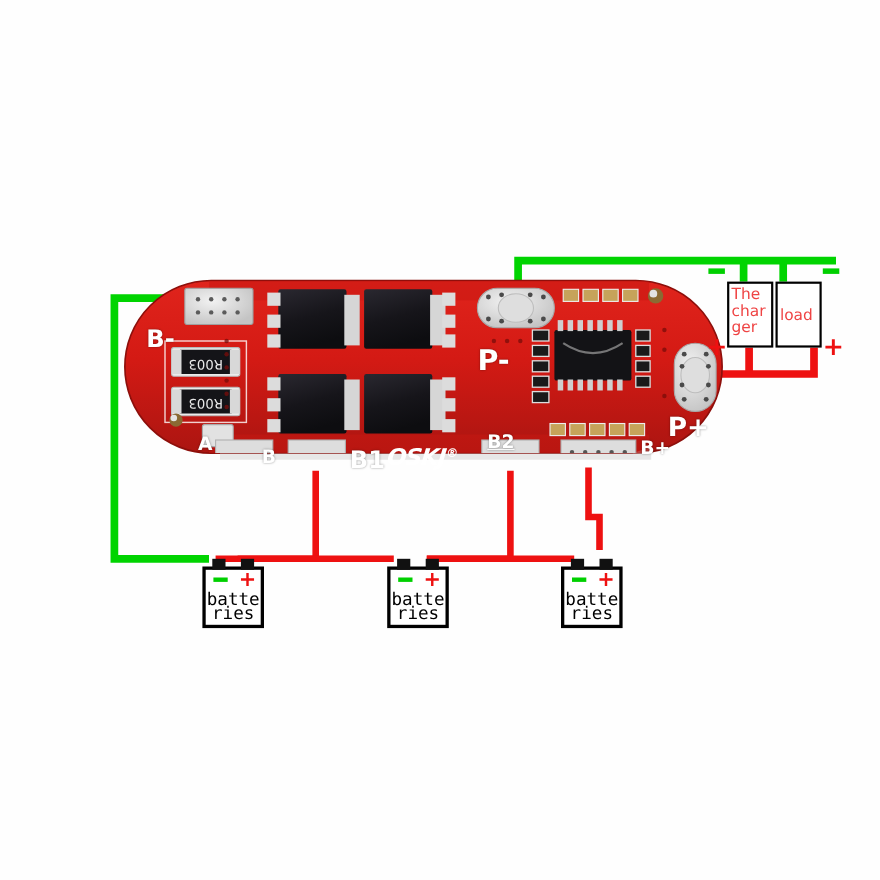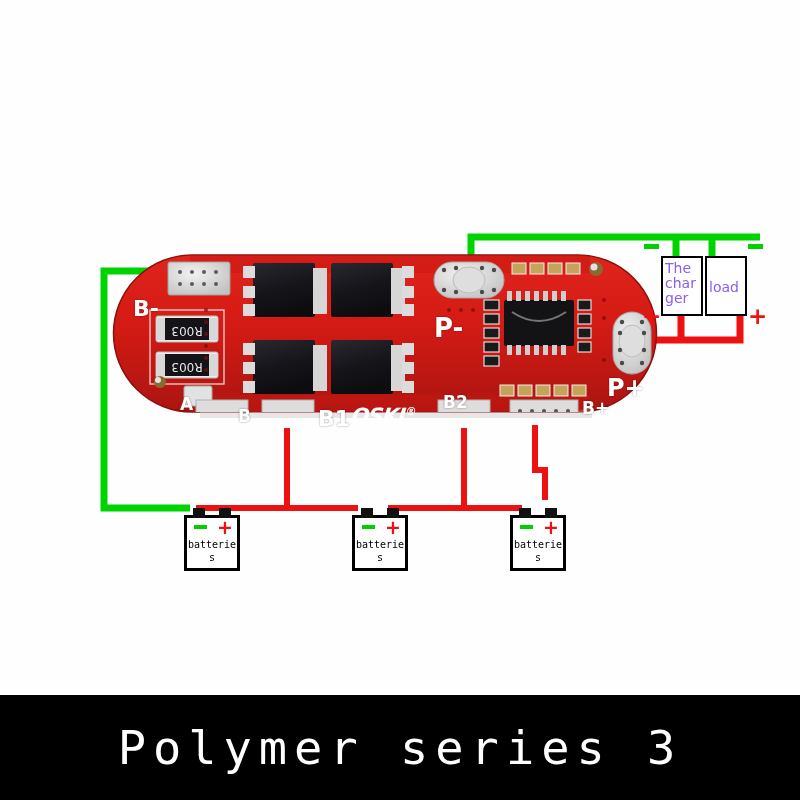--- a/index.html
+++ b/index.html
@@ -55,21 +55,21 @@
     border: 3px solid #000000;
     box-sizing: border-box;
     z-index: 6;
   }
   .battery .bat-label {
     position: absolute;
     left: 0; right: 0;
     top: 20px;
     text-align: center;
     font-family: "DejaVu Sans Mono", monospace;
-    font-size: 10px;
+    font-size: 16px;
     line-height: 13px;
     color: #000;
     letter-spacing: 0px;
     word-break: break-all;
   }
   .bat-minus {
     position: absolute;
     left: 7px;
     top: 7px;
     width: 13px;
@@ -100,21 +100,21 @@
 
   
   .devbox {
     position: absolute;
     background: #ffffff;
     border: 2px solid #000000;
     box-sizing: border-box;
     font-family: "DejaVu Sans", sans-serif;
     font-size: 14px;
     line-height: 15px;
-    color: #8b5cf6;
+    color: #ef4444;
     padding: 3px 1px 0 2px;
     word-break: break-all;
     z-index: 6;
   }
   .sign {
     position: absolute;
     font-family: "DejaVu Sans", sans-serif;
     font-weight: bold;
     z-index: 7;
   }
@@ -373,21 +373,21 @@
         <circle cx="604" cy="318" r="2"></circle>
           <circle cx="604" cy="360" r="2"></circle>
       </g>
     </g>
   </svg>
 
   <div class="silk" style="left:133px; top:296px; font-size:22px;">B-</div>
   <div class="silk" style="left:180px; top:394px; font-size:17px;">A</div>
   <div class="silk" style="left:238px; top:406px; font-size:17px;">B</div>
   <div class="silk" style="left:318px; top:406px; font-size:22px;">B1</div>
-  <div class="silk" style="left:443px; top:392px; font-size:17px;">B2</div>
+  <div class="silk" style="left:443px; top:392px; font-size:17px;text-decoration:underline;">B2</div>
   <div class="silk" style="left:582px; top:398px; font-size:17px;">B+</div>
   <div class="silk" style="left:434px; top:313px; font-size:26px;">P-</div>
   <div class="silk" style="left:607px; top:374px; font-size:24px;">P+</div>
 
   <div class="brand" style="left:352px; top:404px;">
     <span>OSKJ</span><sup style="font-size:11px">®</sup>
   </div>
 
   <div class="devbox" style="left:661px; top:256px; width:42px; height:60px;">
     <span>The charger</span>
@@ -418,17 +418,14 @@
   </div>
 
   <div class="battery" style="left:510px; top:515px;">
     <div class="bat-term l"></div>
     <div class="bat-term r"></div>
     <div class="bat-minus"></div>
     <div class="bat-plus">+</div>
     <div class="bat-label">batteries</div>
   </div>
 
-  <div class="caption-bar">
-    <div class="caption-text">Polymer series 3</div>
-  </div>
 
 </div>
 
 </body></html>

